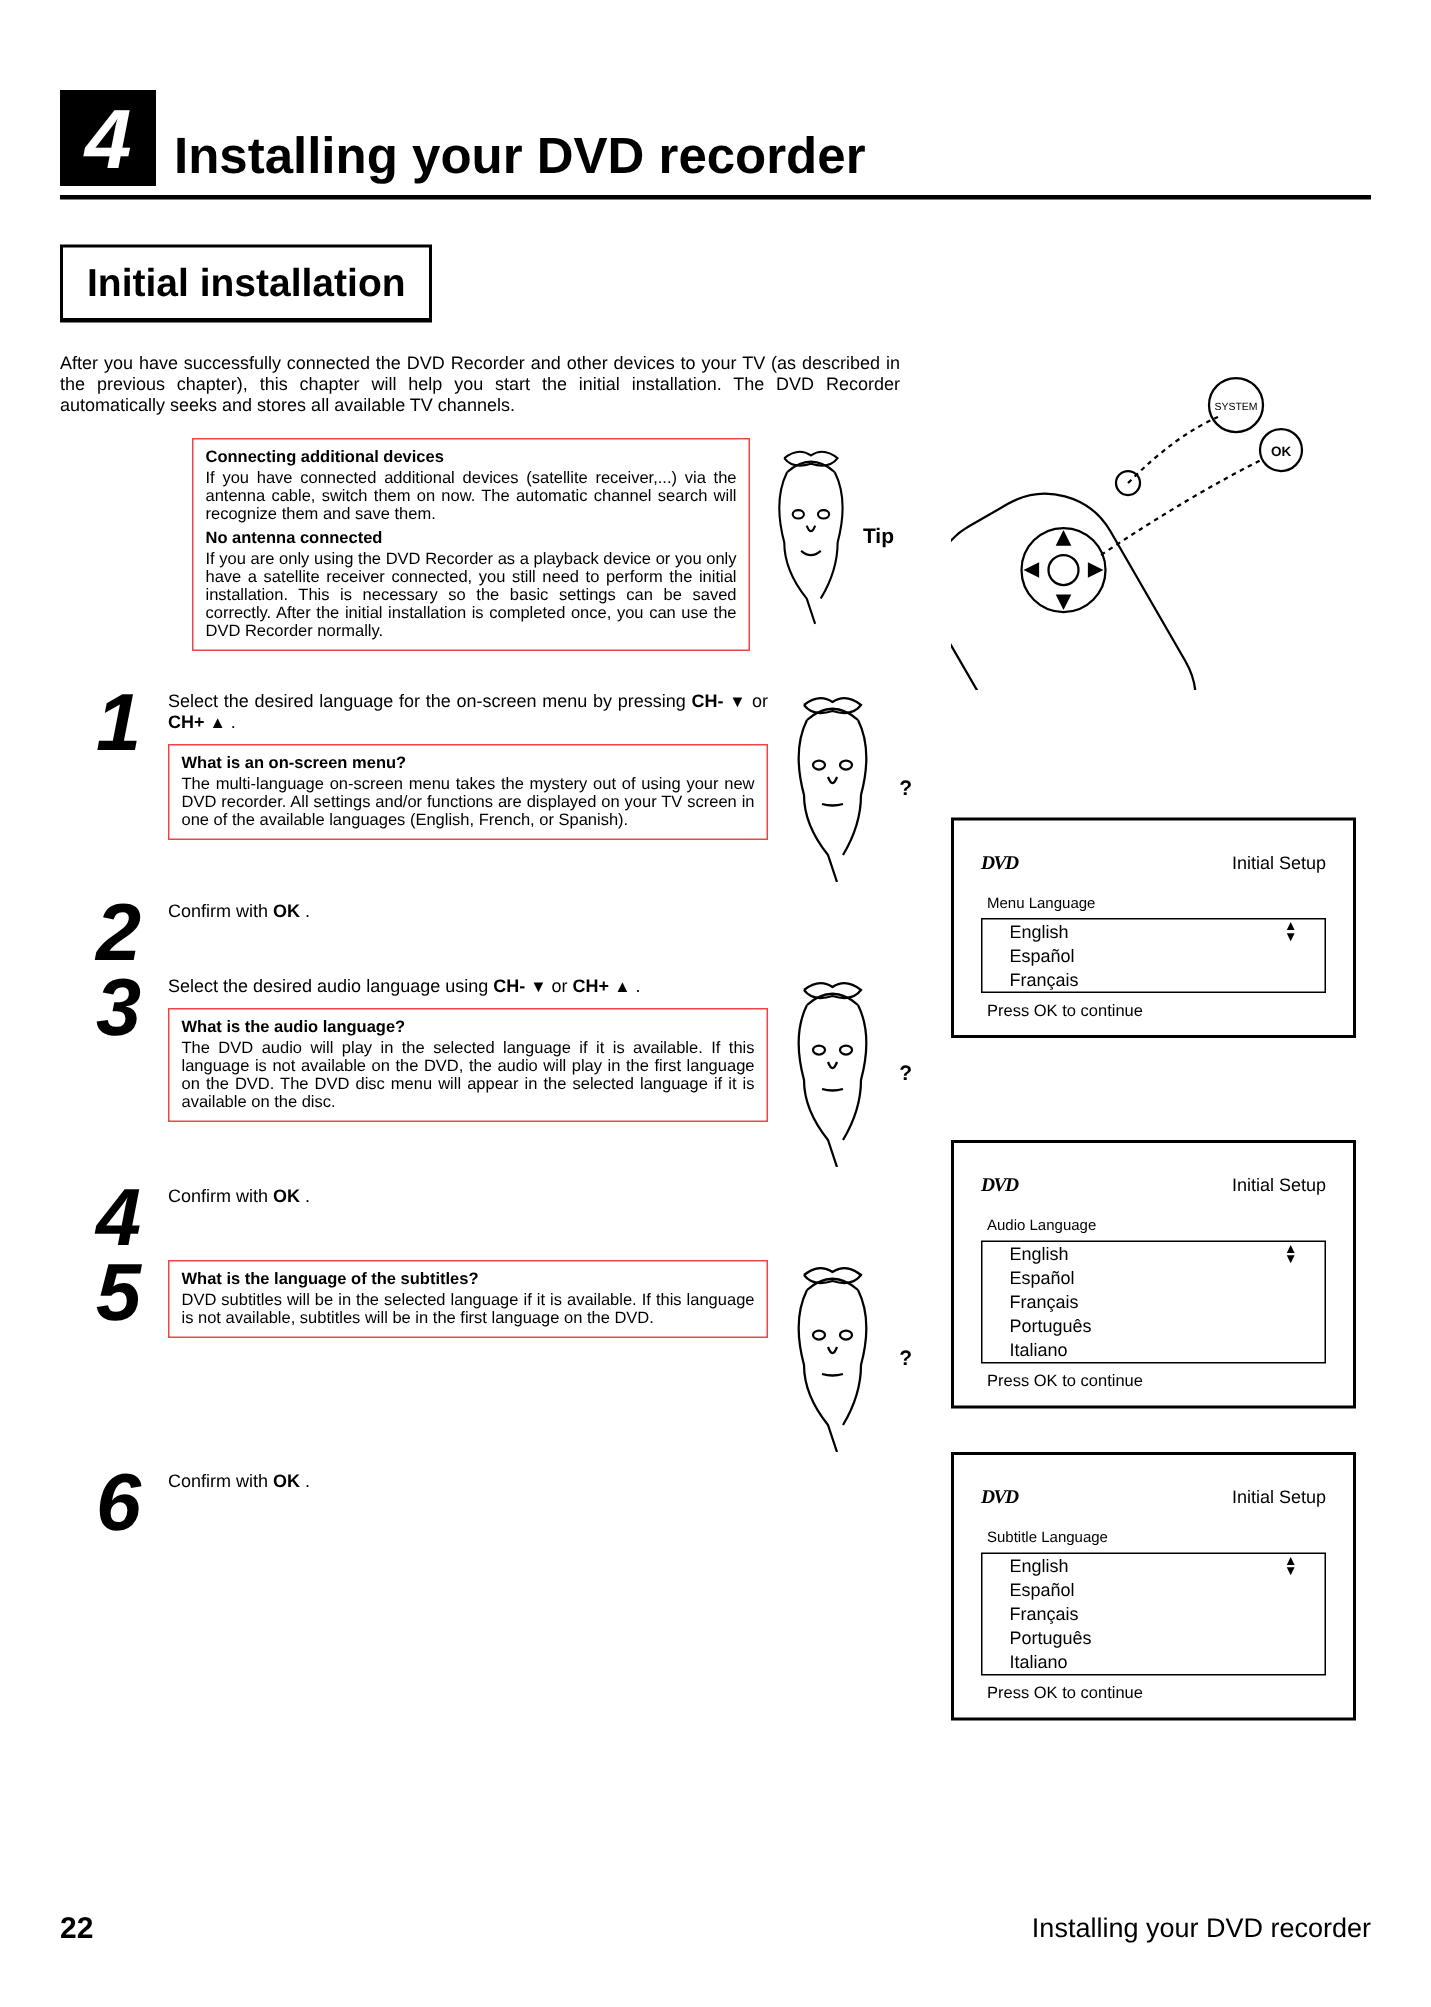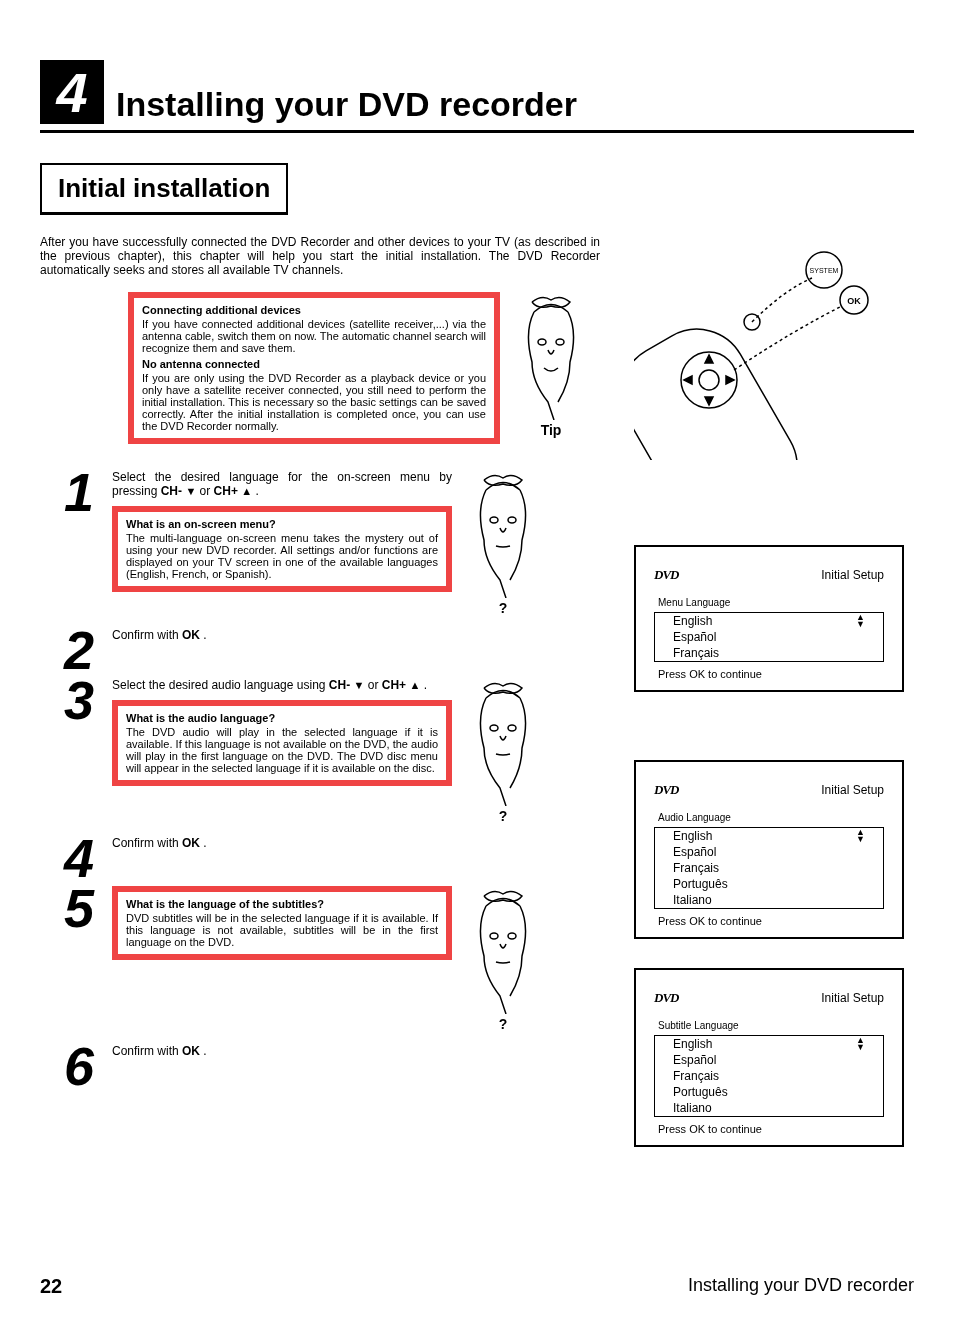--- a/index.html
+++ b/index.html
@@ -59,38 +59,38 @@
   .step-num {
     font-size: 54px;
     font-weight: 900;
     width: 72px;
     text-align: right;
     padding-right: 18px;
     line-height: 0.85;
     font-style: italic;
   }
   .step-body {
-    width: 340px;
+    width: 400px;
     font-size: 12px;
   }
   .step-text { text-align: justify; margin-bottom: 8px; }
   .info-box {
-    border: 6px solid #ef4444;
+    border: 1px solid #ef4444;
     padding: 6px 8px;
     font-size: 11px;
     text-align: justify;
     margin-bottom: 8px;
   }
   .info-box .ib-title { font-weight: bold; margin-bottom: 2px; }
   .face-col {
     width: 90px;
     display: flex;
-    flex-direction: column;
     align-items: center;
     margin-left: 6px;
+    justify-content: space-between;
   }
   .face-svg { width: 74px; height: 128px; }
   .face-label { font-weight: bold; font-size: 14px; margin-top: 2px; }
   .osd-col {
     position: absolute;
     right: 50px;
     width: 270px;
   }
   .remote-wrap { top: 240px; }
   .osd1 { top: 545px; }

